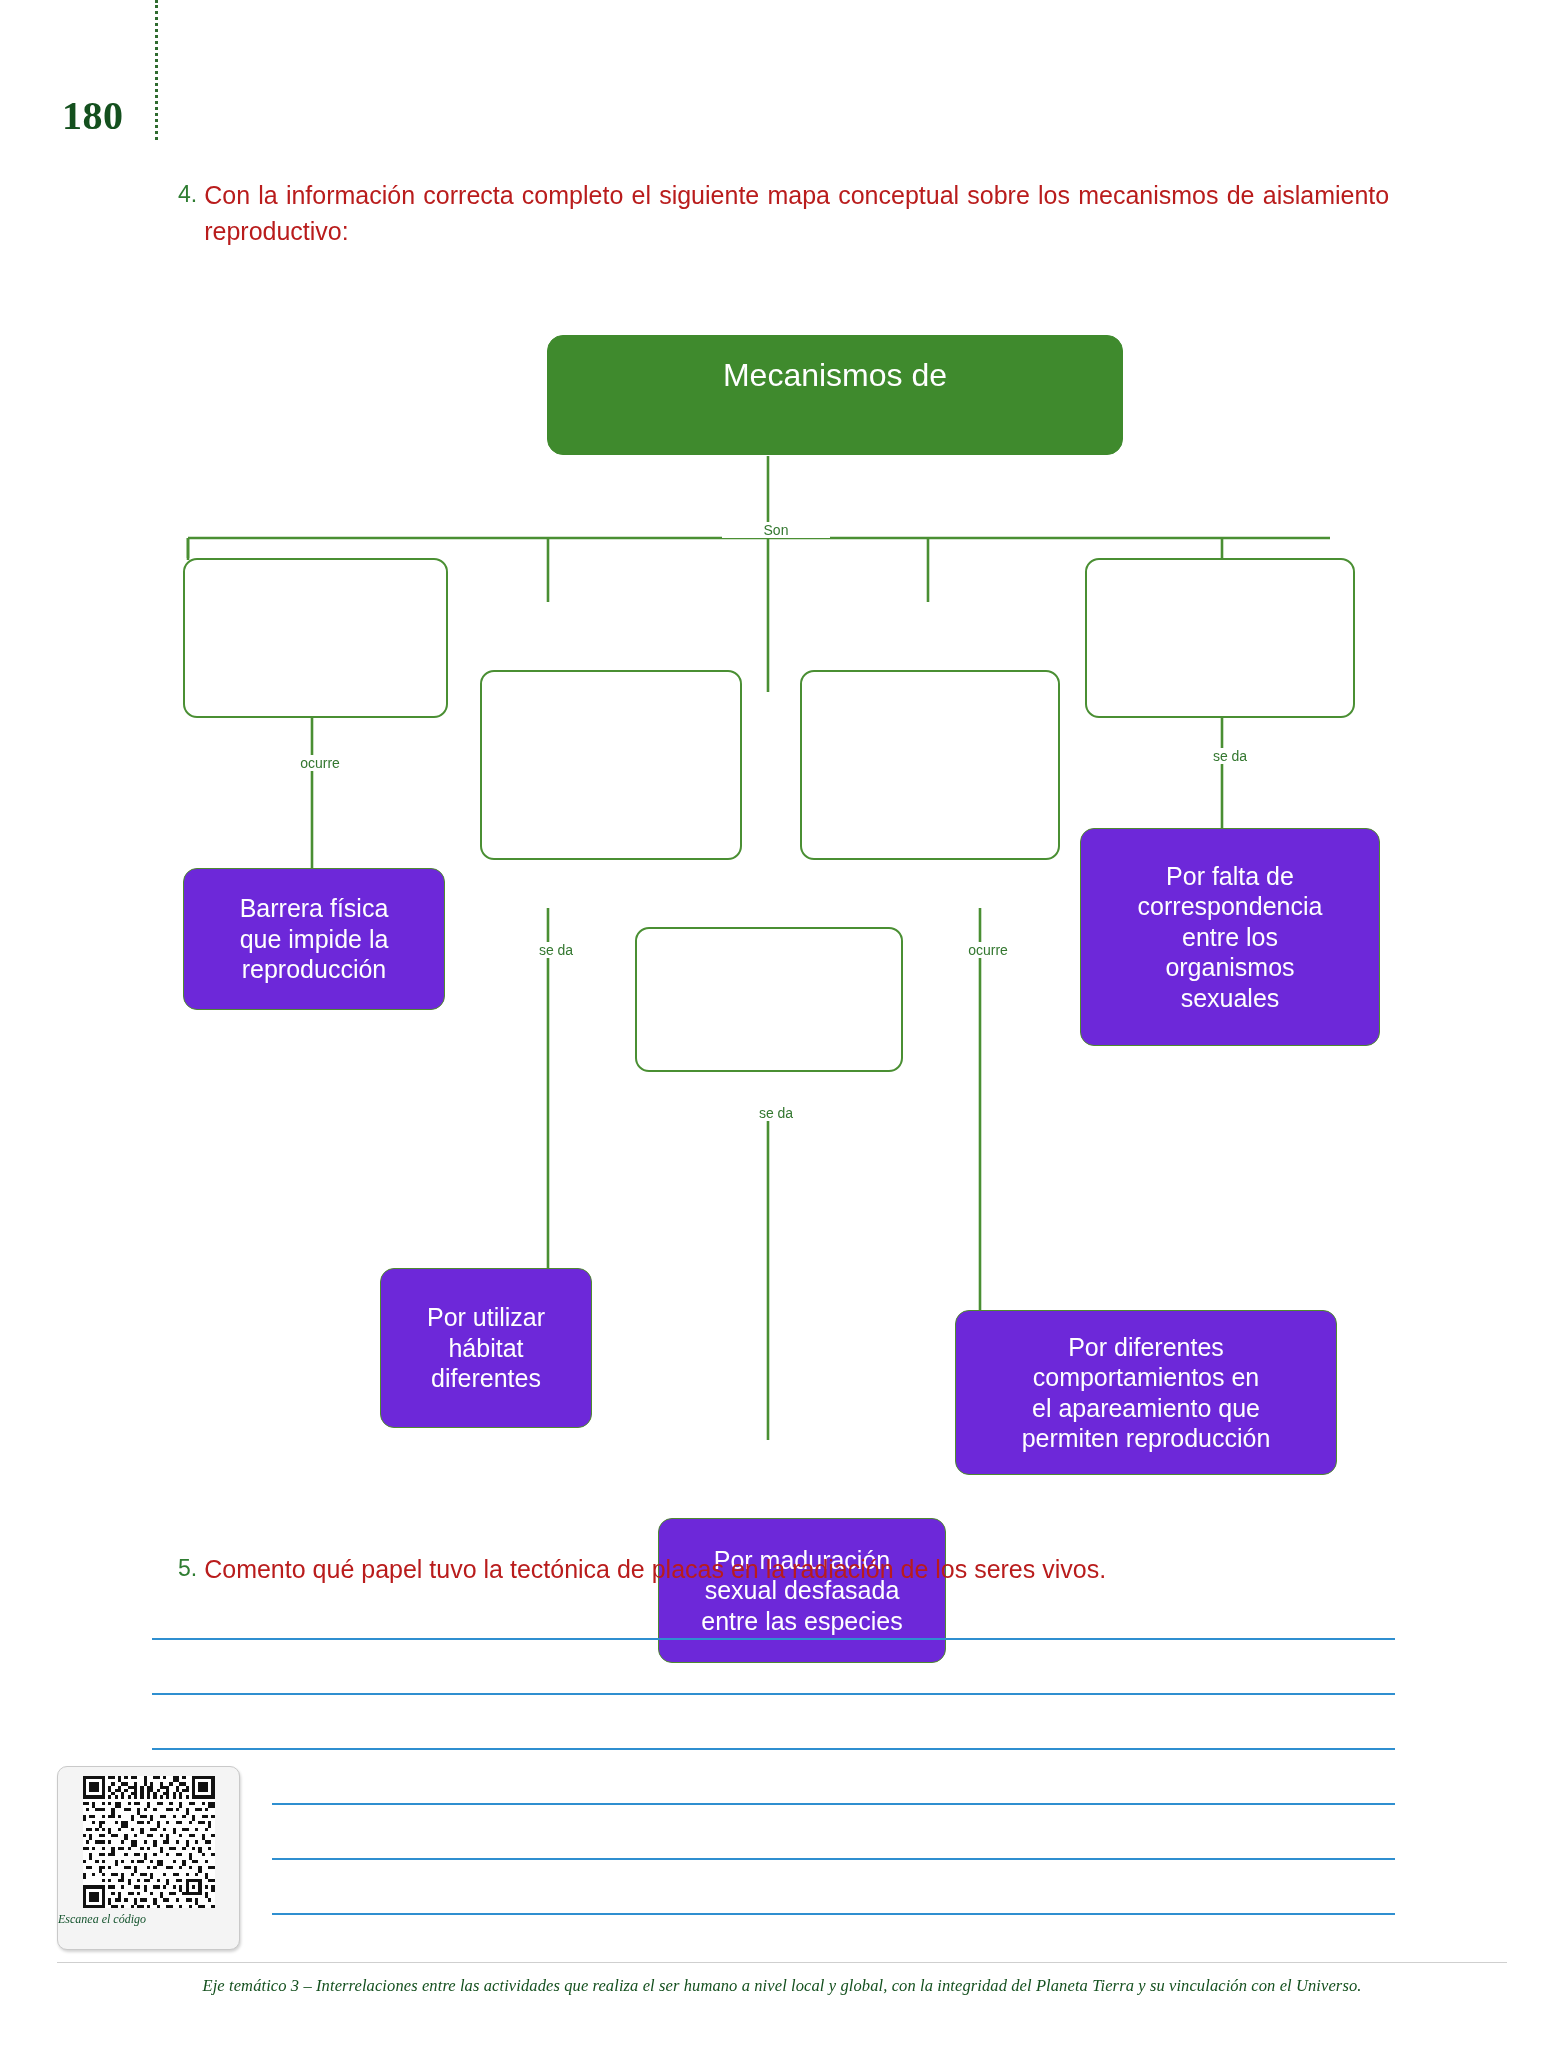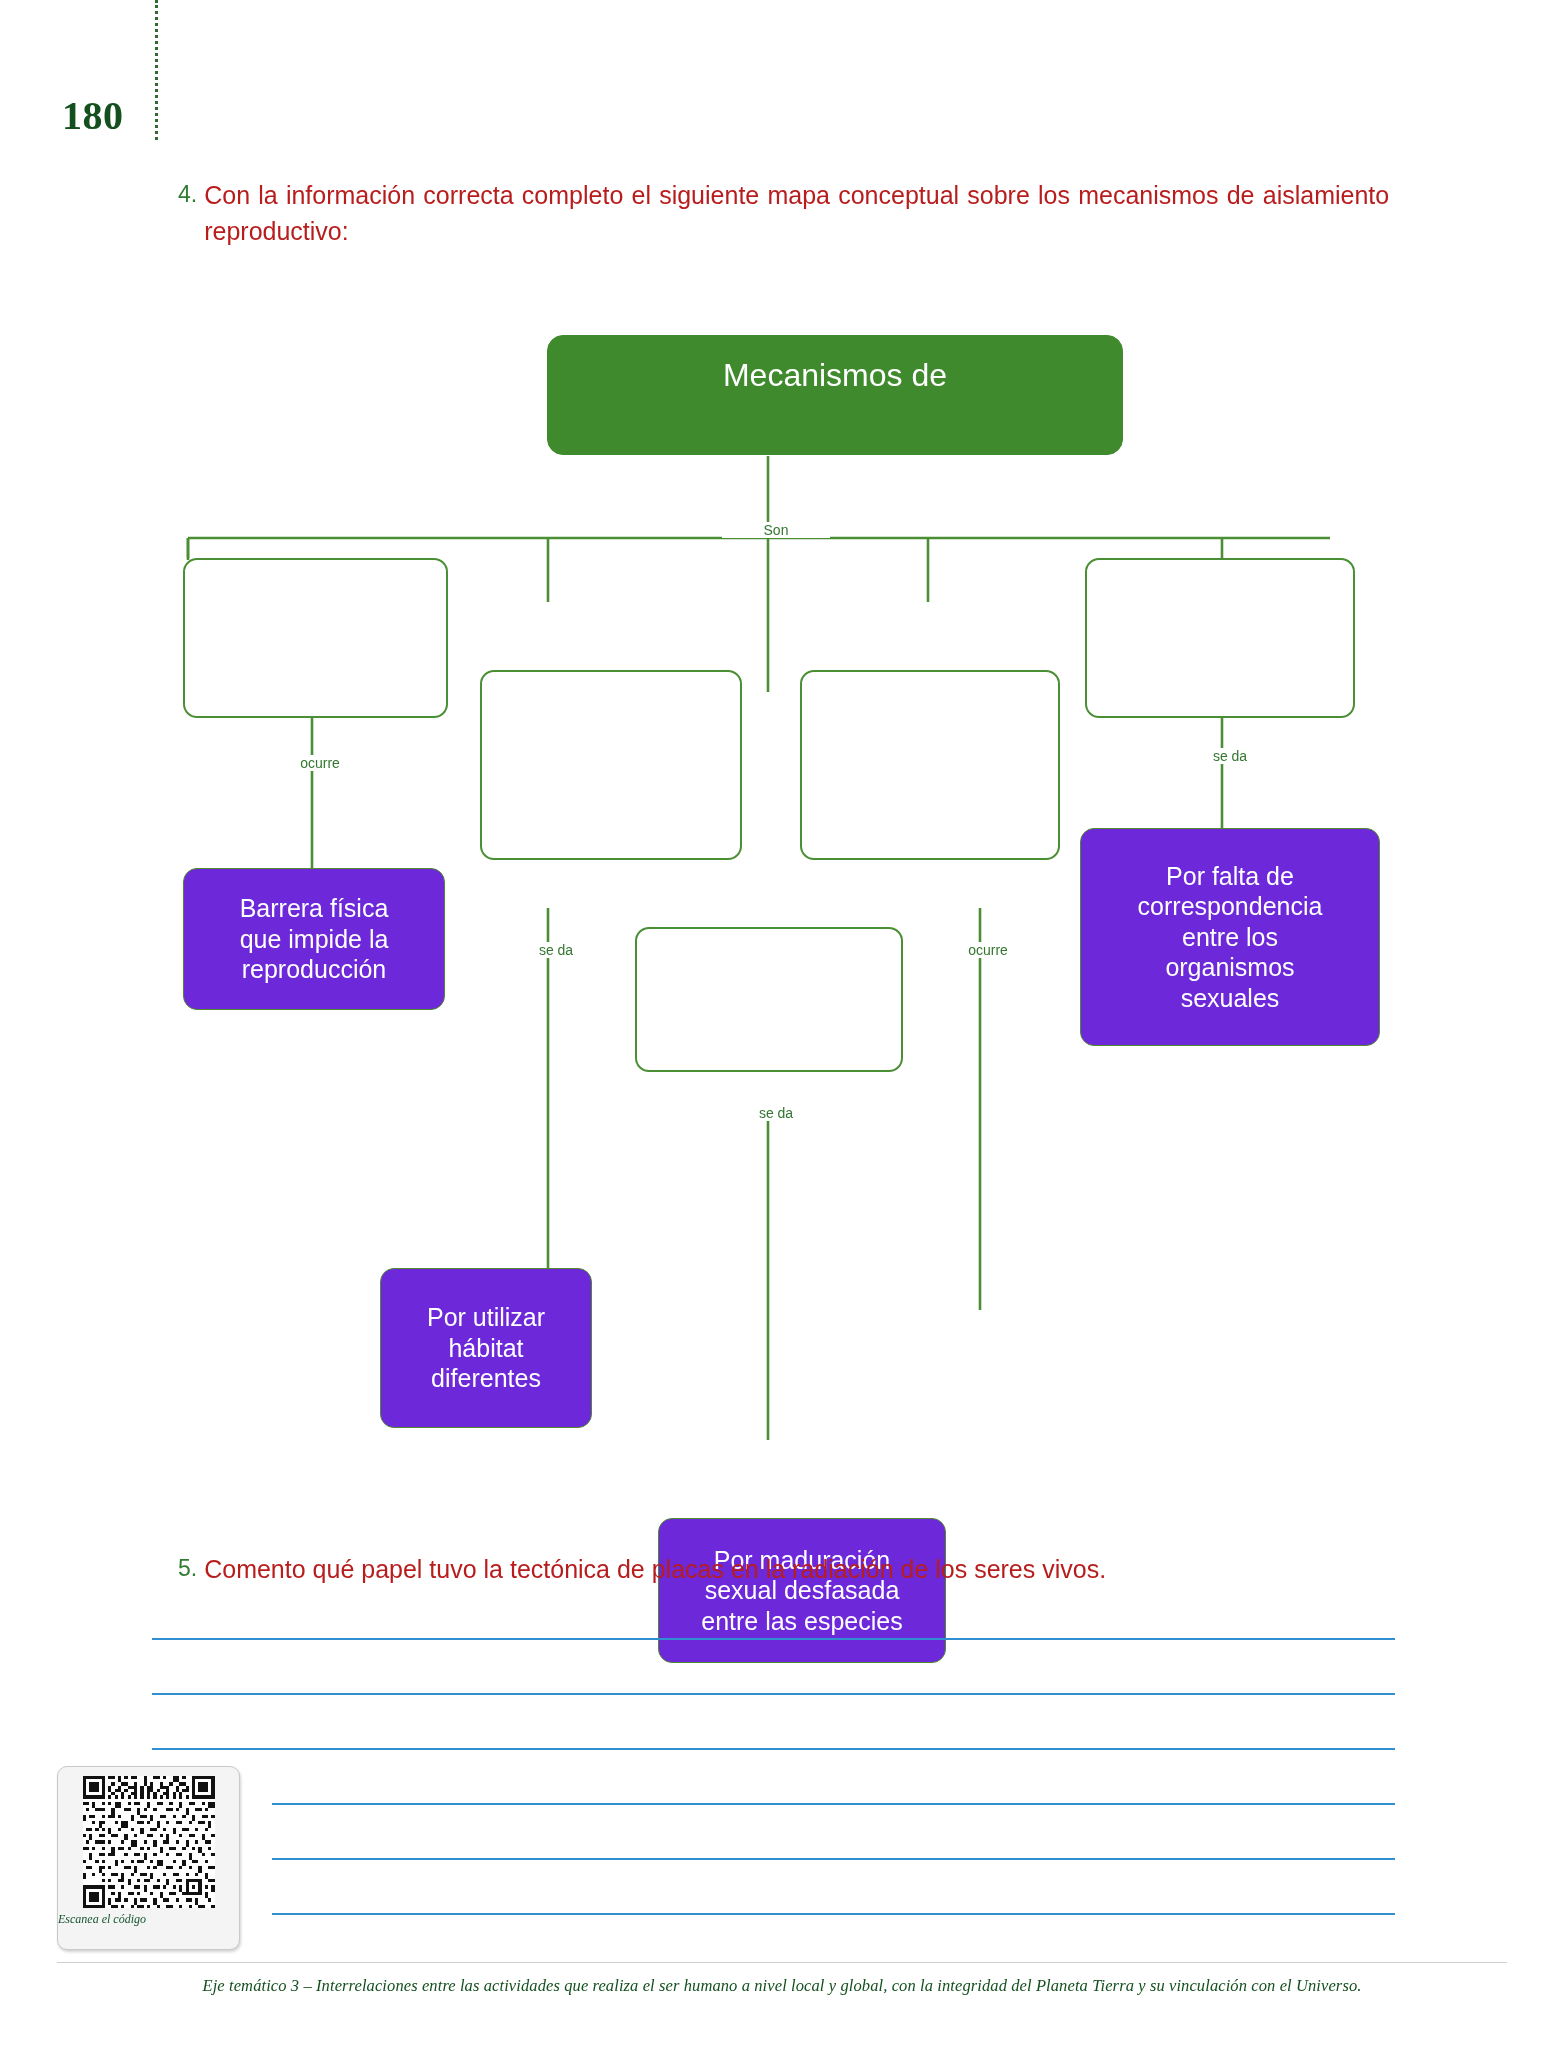--- a/index.html
+++ b/index.html
@@ -133,20 +133,26 @@
 hábitat
 diferentes</span>
   </div>
 
   <div class="node node-fill" style="left:622px;top:1218px;width:288px;height:145px;margin-left:36px;">
     <span style="white-space:pre-line;">Por maduración
 sexual desfasada
 entre las especies</span>
   </div>
 
+  <div class="node node-fill" style="left:955px;top:1010px;width:382px;height:165px;">
+    <span style="white-space:pre-line;">Por diferentes
+comportamientos en
+el apareamiento que
+permiten reproducción</span>
+  </div>
 
   <div class="node node-fill" style="left:1080px;top:528px;width:300px;height:218px;">
     <span style="white-space:pre-line;">Por falta de
 correspondencia
 entre los
 organismos
 sexuales</span>
   </div>
 </div>
 

